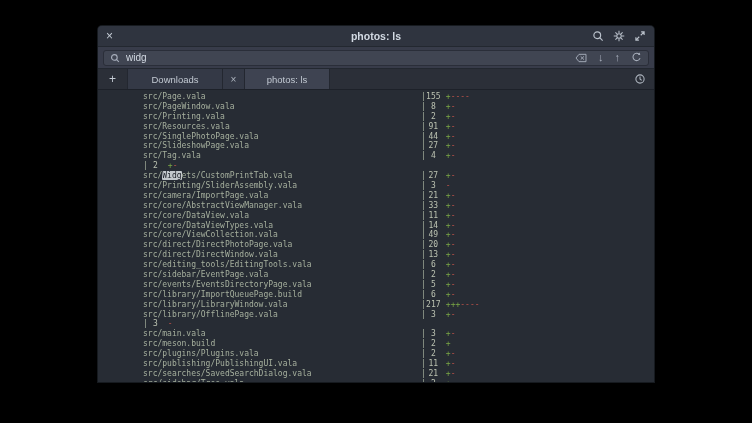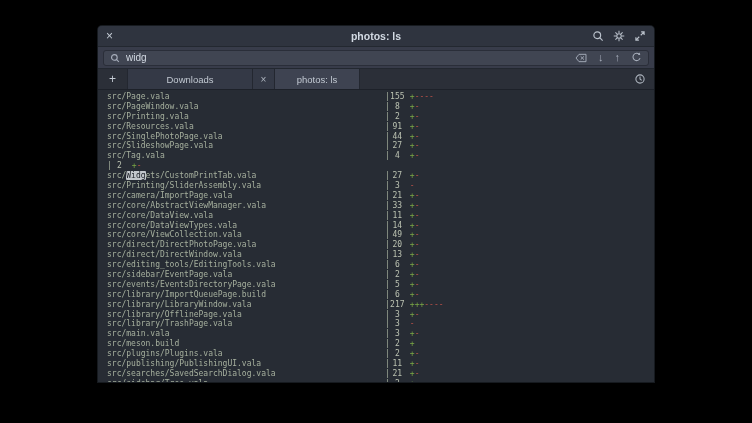--- a/index.html
+++ b/index.html
@@ -28,31 +28,31 @@
   .sf-spacer { flex:1; }
   .sf-icons { display:flex; gap:11px; align-items:center; color:#a7aebb; font-size:11px; line-height:1; }
 
   
   .tabbar { height:21px; background:#2b2f38; display:flex; align-items:stretch;
             border-bottom:1px solid #1d2129; }
   .newtab { width:30px; display:flex; align-items:center; justify-content:center;
             color:#c4cbd4; font-size:12px; border-right:1px solid #232730; }
   .tab { display:flex; align-items:center; justify-content:center; font-size:9.5px;
          color:#c2c9d2; border-right:1px solid #232730; }
-  .tab-downloads { width:125px; background:#343946; }
+  .tab-downloads { width:95px; background:#343946; }
   .tab-close { width:22px; display:flex; align-items:center; justify-content:center;
                color:#aeb5bf; background:#343946; border-right:1px solid #232730; font-size:10px; }
   .tab-photos { width:85px; background:#3e4351; }
   .tab-spacer { flex:1; }
   .historybtn { width:28px; display:flex; align-items:center; justify-content:center; color:#aeb5bf; }
 
   
   .content { height:292px; background:#272c34; padding:2px 0 0 9px;
              font-family:"DejaVu Sans Mono", monospace; font-size:8px; line-height:9.9px;
-             color:#a6b09e; overflow:hidden; }
+             color:#a6b09e; overflow:hidden;margin-left:36px; }
   .trow { display:flex; white-space:pre; height:9.9px; }
   .file { width:278px; flex:none; overflow:hidden; }
   .sep  { flex:none; }
   .count { width:15px; flex:none; text-align:center; color:#bcc3b2; }
   .marks { margin-left:5px; flex:none; }
   .plus  { color: var(--plus, #7ba845); }
   .minus { color: var(--minus, #c0534a); }
   .match { background: var(--hl, #c3c8cc); color:#20242b; border-radius:1px; }
 
   svg { display:block; }
@@ -150,21 +150,21 @@
       <div class="trow"><span class="file">src/core/DataViewTypes.vala</span><span class="sep">|</span><span class="count">14</span><span class="marks"><span class="plus">+</span><span class="minus">-</span></span></div>
       <div class="trow"><span class="file">src/core/ViewCollection.vala</span><span class="sep">|</span><span class="count">49</span><span class="marks"><span class="plus">+</span><span class="minus">-</span></span></div>
       <div class="trow"><span class="file">src/direct/DirectPhotoPage.vala</span><span class="sep">|</span><span class="count">20</span><span class="marks"><span class="plus">+</span><span class="minus">-</span></span></div>
       <div class="trow"><span class="file">src/direct/DirectWindow.vala</span><span class="sep">|</span><span class="count">13</span><span class="marks"><span class="plus">+</span><span class="minus">-</span></span></div>
       <div class="trow"><span class="file">src/editing_tools/EditingTools.vala</span><span class="sep">|</span><span class="count">6</span><span class="marks"><span class="plus">+</span><span class="minus">-</span></span></div>
       <div class="trow"><span class="file">src/sidebar/EventPage.vala</span><span class="sep">|</span><span class="count">2</span><span class="marks"><span class="plus">+</span><span class="minus">-</span></span></div>
       <div class="trow"><span class="file">src/events/EventsDirectoryPage.vala</span><span class="sep">|</span><span class="count">5</span><span class="marks"><span class="plus">+</span><span class="minus">-</span></span></div>
       <div class="trow"><span class="file">src/library/ImportQueuePage.build</span><span class="sep">|</span><span class="count">6</span><span class="marks"><span class="plus">+</span><span class="minus">-</span></span></div>
       <div class="trow"><span class="file">src/library/LibraryWindow.vala</span><span class="sep">|</span><span class="count">217</span><span class="marks"><span class="plus">+++</span><span class="minus">----</span></span></div>
       <div class="trow"><span class="file">src/library/OfflinePage.vala</span><span class="sep">|</span><span class="count">3</span><span class="marks"><span class="plus">+</span><span class="minus">-</span></span></div>
-      <div class="trow"><span class="file">src/library/TrashPage.vala</span><span class="sep">|</span><span class="count">3</span><span class="marks"><span class="plus"></span><span class="minus">-</span></span></div>
+      <div class="trow"><span class="sep">|</span><span class="count">3</span><span class="marks"><span class="plus"></span><span class="minus">-</span></span></div>
       <div class="trow"><span class="file">src/main.vala</span><span class="sep">|</span><span class="count">3</span><span class="marks"><span class="plus">+</span><span class="minus">-</span></span></div>
       <div class="trow"><span class="file">src/meson.build</span><span class="sep">|</span><span class="count">2</span><span class="marks"><span class="plus">+</span><span class="minus"></span></span></div>
       <div class="trow"><span class="file">src/plugins/Plugins.vala</span><span class="sep">|</span><span class="count">2</span><span class="marks"><span class="plus">+</span><span class="minus">-</span></span></div>
       <div class="trow"><span class="file">src/publishing/PublishingUI.vala</span><span class="sep">|</span><span class="count">11</span><span class="marks"><span class="plus">+</span><span class="minus">-</span></span></div>
       <div class="trow"><span class="file">src/searches/SavedSearchDialog.vala</span><span class="sep">|</span><span class="count">21</span><span class="marks"><span class="plus">+</span><span class="minus">-</span></span></div>
       <div class="trow"><span class="file">src/sidebar/Tree.vala</span><span class="sep">|</span><span class="count">2</span><span class="marks"><span class="plus">+</span><span class="minus">-</span></span></div>
     </div>
 
 </div>
 

